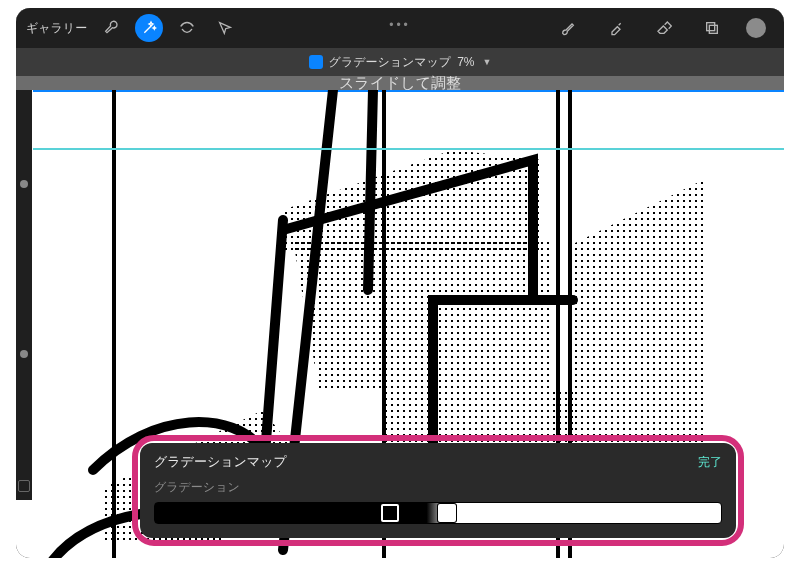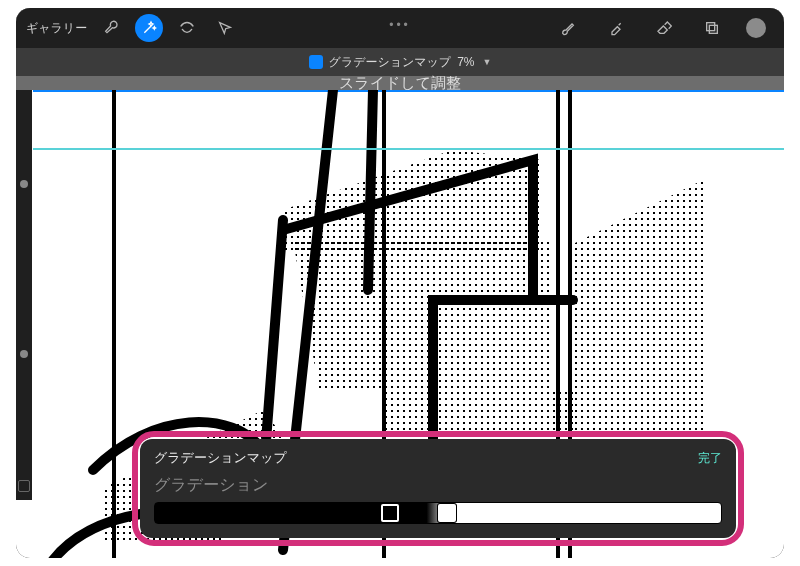--- a/index.html
+++ b/index.html
@@ -65,21 +65,21 @@
     position:absolute; left:116px; right:40px; bottom:12px;
     border:6px solid #d32f7a; border-radius:22px; padding:2px;
     pointer-events:none;
   }
   .panel {
     background:#2a2a2a; border-radius:12px; padding:10px 14px 14px 14px;
     pointer-events:auto;
   }
   .panel-head { display:flex; align-items:center; color:#eaeaea; font-size:13px; }
   .panel-head .done { margin-left:auto; color:#5eead4; font-size:12px; cursor:pointer; }
-  .panel-sub  { color:#8a8a8a; font-size:16px; margin-top:8px; margin-bottom:6px; }
+  .panel-sub  { color:#8a8a8a; font-size:12px; margin-top:8px; margin-bottom:6px; }
   .grad-bar {
     position:relative; height:22px; border-radius:4px;
     background:linear-gradient(90deg,#000 0%,#000 48%,#fff 52%,#fff 100%);
     border:1px solid #000;
   }
   .stop {
     position:absolute; top:1px; width:18px; height:18px; border-radius:2px;
     border:2px solid #fff; box-shadow:0 0 0 1px #000; cursor:grab;
   }
   .stop.black { left:40%; background:#000; }

